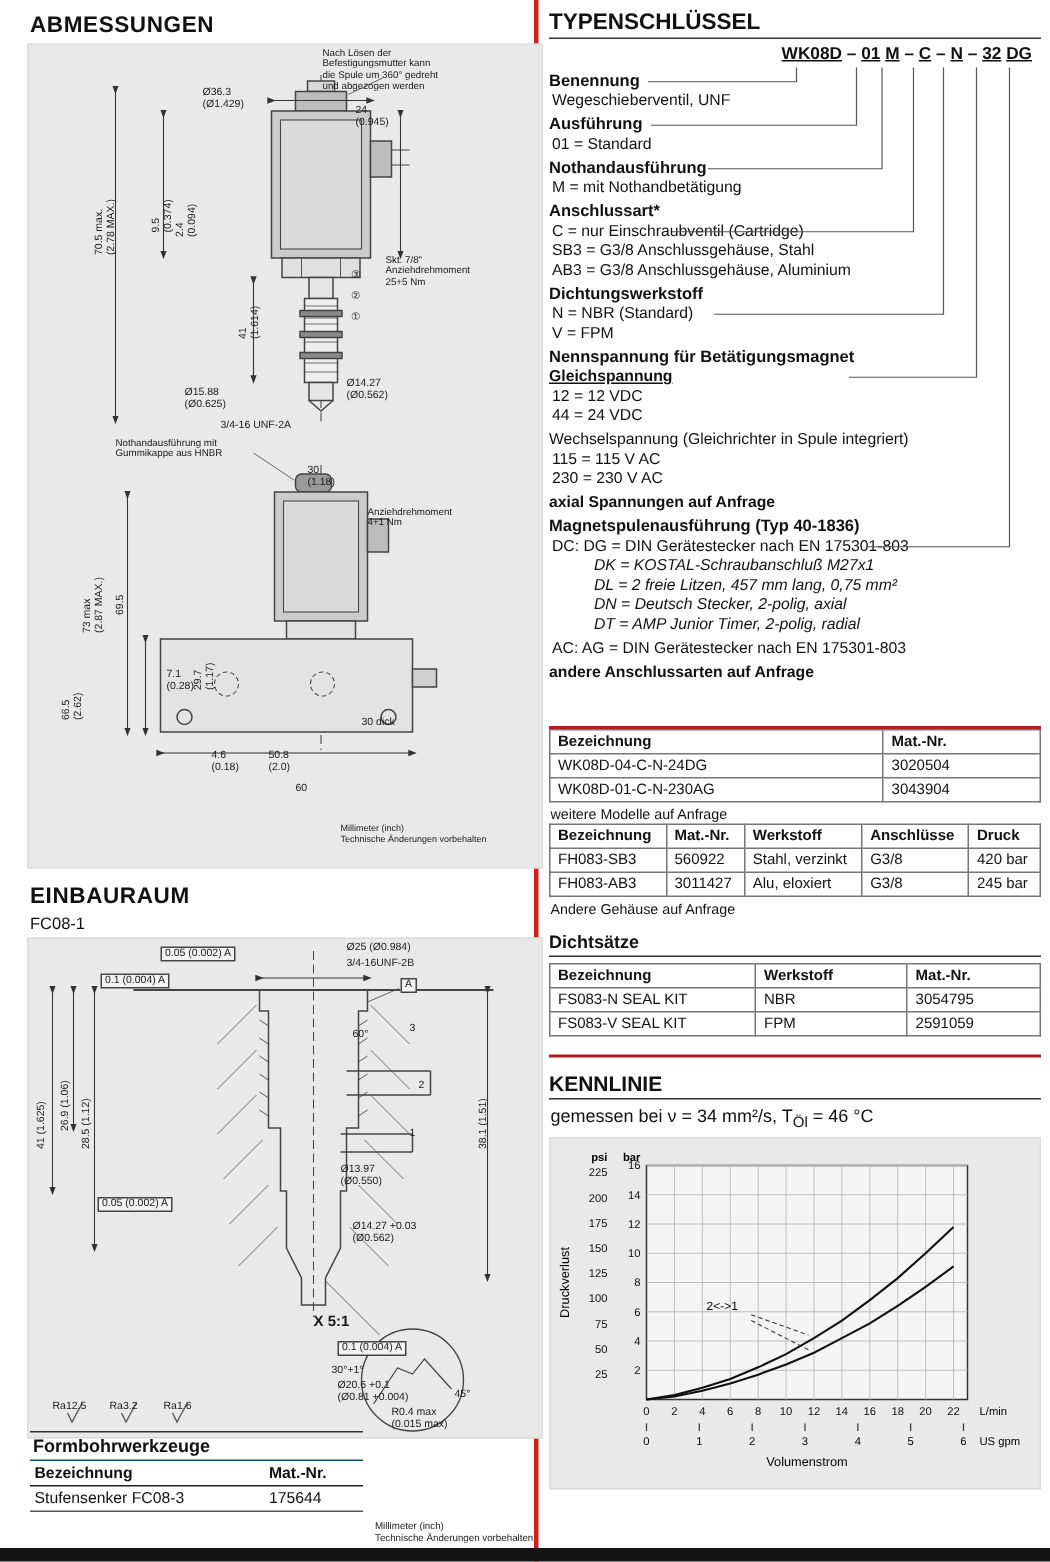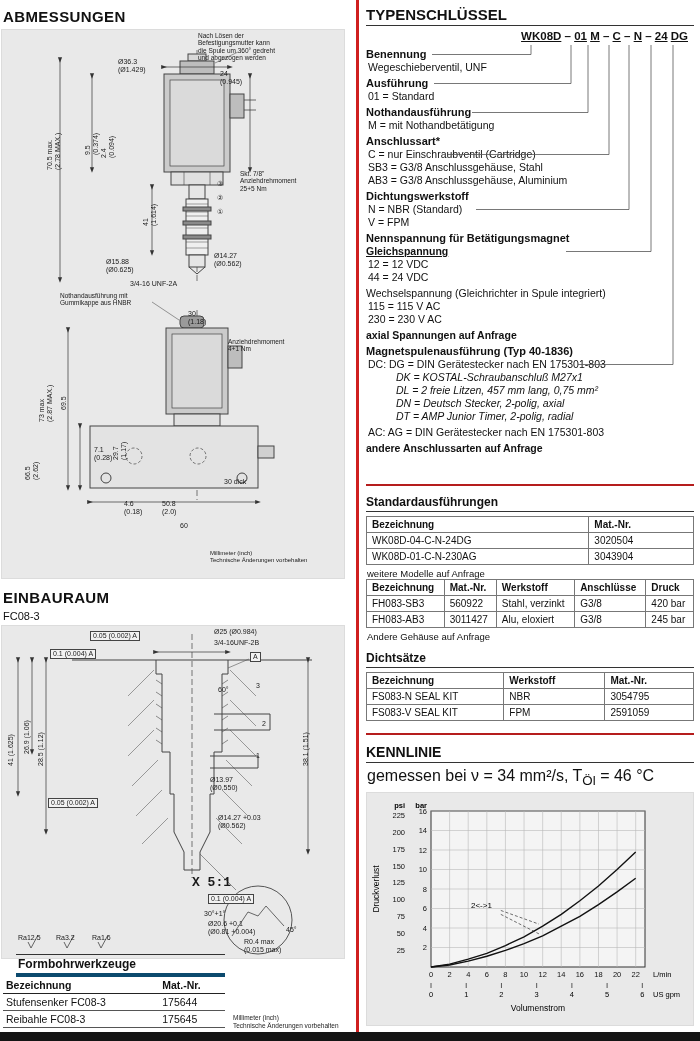--- a/index.html
+++ b/index.html
@@ -1,20 +1,20 @@
 <!DOCTYPE html>
 <html><head>
 <meta charset="utf-8">
 <style>
   html,body{margin:0;padding:0;}
   body{
     width:700px;height:1041px;position:relative;background:#ffffff;
     font-family:"Liberation Sans", sans-serif;color:#111;overflow:hidden;
   }
-  .left-col{position:absolute;left:1px;top:6px;width:345px;}
+  .left-col{position:absolute;left:18px;top:6px;width:345px;}
   .right-col{position:absolute;left:366px;top:4px;width:328px;}
   .v-divider{position:absolute;left:356px;top:0;width:3px;height:1041px;background:#cf1f1f;}
   .page-bottom-bar{position:absolute;left:0;top:1032px;width:700px;height:9px;background:#141414;}
 
   .big-h{font-size:15px;font-weight:bold;letter-spacing:.4px;margin:2px 0 4px 2px;}
   .sub-h{font-size:11px;margin:0 0 3px 2px;}
 
   .draw-panel{position:relative;background:#e9e9e9;border:1px solid #dcdcdc;}
   .draw-panel svg{display:block;}
   .ann{position:absolute;font-size:7px;line-height:1.15;white-space:pre-line;color:#1a1a1a;}
@@ -38,27 +38,27 @@
 
   .section-title{font-size:12px;font-weight:bold;border-bottom:1px solid #333;padding-bottom:2px;margin:9px 0 4px;}
   .red-rule{border:none;border-top:2px solid #b51d1d;margin:8px 0 0;}
   table.dt{border-collapse:collapse;font-size:10px;width:100%;}
   table.dt th,table.dt td{border:1px solid #777;padding:2px 5px;text-align:left;font-weight:normal;}
   table.dt th{font-weight:bold;}
   .tbl-note{font-size:9.5px;margin:3px 0 0 1px;}
 
   
   .form-table-wrap{position:absolute;left:2px;top:948px;width:222px;}
-  .form-title{font-size:12px;font-weight:bold;border-top:1px solid #333;border-bottom:4px solid #0c4a6e;padding:2px 2px;margin-left:13px;}
+  .form-title{font-size:12px;font-weight:bold;border-top:1px solid #333;border-bottom:1px solid #0c4a6e;padding:2px 2px;}
   table.ft{border-collapse:collapse;font-size:10.5px;width:100%;}
   table.ft th,table.ft td{border-bottom:1px solid #555;padding:2px 3px;text-align:left;}
   table.ft th{font-weight:bold;border-bottom:1px solid #222;}
   .mm-footnote{position:absolute;left:232px;top:1008px;font-size:6.5px;line-height:1.2;color:#222;}
 
-  .kenn-measured{font-size:16px;margin:3px 0 4px 1px;}
+  .kenn-measured{font-size:12px;margin:3px 0 4px 1px;}
   .kenn-panel{background:#e9e9e9;border:1px solid #dcdcdc;padding:4px 0 2px 2px;}
 </style>
 </head>
 <body>
 
 <div class="v-divider"></div>
 
 <div class="left-col">
 
   <div class="big-h">ABMESSUNGEN</div>
@@ -177,21 +177,21 @@
 (0.18)</span>
         <span class="ann" style="left: 160px; top: 470px;">50.8
 (2.0)</span>
         <span class="ann" style="left: 178px; top: 492px;">60</span>
         <span class="ann" style="left: 208px; top: 520px; font-size: 6px;">Millimeter (inch)
 Technische Änderungen vorbehalten</span>
       </div>
   </div>
 
   <div class="big-h" style="margin-top:10px;">EINBAURAUM</div>
-  <div class="sub-h">FC08-3</div>
+  <div class="sub-h">FC08-1</div>
 
   <div class="draw-panel" style="width:342px;height:332px;">
     <svg width="342" height="332">
       <g stroke="#444" fill="none" stroke-width="1">
         <line x1="190" y1="8" x2="190" y2="252" stroke-dasharray="6,3" stroke-width="0.7"></line>
         <line x1="70" y1="34" x2="310" y2="34" stroke-width="1.2"></line>
         <polyline points="154,34 154,48 160,48 160,126 168,126 168,168 172,168 172,206 182,226 182,244 190,244"></polyline>
         <polyline points="226,34 226,48 220,48 220,126 212,126 212,168 208,168 208,206 198,226 198,244 190,244"></polyline>
         <g stroke-width="0.6">
           <line x1="154" y1="54" x2="160" y2="58"></line>
@@ -253,21 +253,21 @@
         <span class="ann" style="left: 216px; top: 60px;">60°</span>
         <span class="ann" style="left: 254px; top: 56px;">3</span>
         <span class="ann" style="left: 260px; top: 94px;">2</span>
         <span class="ann" style="left: 254px; top: 126px;">1</span>
         <span class="ann rot" style="left: 300px; top: 140px;">38.1 (1.51)</span>
         <span class="ann" style="left: 208px; top: 150px;">Ø13.97
 (Ø0.550)</span>
         <span class="ann box" style="left: 46px; top: 172px;">0.05 (0.002) A</span>
         <span class="ann" style="left: 216px; top: 188px;">Ø14.27 +0.03
 (Ø0.562)</span>
-        <span class="ann b" style="left: 190px; top: 250px; font-size: 13px; font-family: Liberation Mono, monospace;">X 5:1</span>
+        <span class="ann b" style="left: 190px; top: 250px; font-size: 10px;">X 5:1</span>
         <span class="ann box" style="left: 206px; top: 268px;">0.1 (0.004) A</span>
         <span class="ann" style="left: 202px; top: 284px;">30°+1°</span>
         <span class="ann" style="left: 206px; top: 294px;">Ø20.6 +0.1
 (Ø0.81 +0.004)</span>
         <span class="ann" style="left: 242px; top: 312px;">R0.4 max
 (0.015 max)</span>
         <span class="ann" style="left: 16px; top: 308px;">Ra12.5</span>
         <span class="ann" style="left: 54px; top: 308px;">Ra3.2</span>
         <span class="ann" style="left: 90px; top: 308px;">Ra1.6</span>
         <span class="ann" style="left: 284px; top: 300px;">45°</span>
@@ -279,24 +279,20 @@
     <table class="ft">
       <tbody>
           <tr>
         <th>Bezeichnung</th>
         <th>Mat.-Nr.</th>
       </tr>
       <tr>
         <td>Stufensenker FC08-3</td>
         <td>175644</td>
       </tr>
-      <tr>
-        <td>Reibahle  FC08-3</td>
-        <td>175645</td>
-      </tr>
     </tbody>
       </table>
   </div>
   <div class="mm-footnote">
     <div>Millimeter (inch)</div>
     <div>Technische Änderungen vorbehalten</div>
   </div>
 </div>
 
 <div class="right-col">
@@ -309,21 +305,21 @@
         <polyline points="165,15 165,24.5 66,24.5"></polyline>
         <polyline points="205,15 205,53.5 68,53.5"></polyline>
         <polyline points="222,15 222,82.5 106,82.5"></polyline>
         <polyline points="243,15 243,124.5 82,124.5"></polyline>
         <polyline points="263,15 263,179.5 110,179.5"></polyline>
         <polyline points="285,15 285,221.5 200,221.5"></polyline>
         <polyline points="307,15 307,334.5 212,334.5"></polyline>
       </g>
     </svg>
 
-    <div class="tk-code" id="tk-code"><span class="tok">WK08D</span> – <span class="tok">01</span> <span class="tok">M</span> – <span class="tok">C</span> – <span class="tok">N</span> – <span class="tok">24</span> <span class="tok">DG</span></div>
+    <div class="tk-code" id="tk-code"><span class="tok">WK08D</span> – <span class="tok">01</span> <span class="tok">M</span> – <span class="tok">C</span> – <span class="tok">N</span> – <span class="tok">32</span> <span class="tok">DG</span></div>
 
     <div class="tk-hrow"><span class="tk-h">Benennung</span></div>
     <div class="tk-line">Wegeschieberventil, UNF</div>
 
     <div class="tk-hrow"><span class="tk-h">Ausführung</span></div>
     <div class="tk-line">01  =  Standard</div>
 
     <div class="tk-hrow"><span class="tk-h">Nothandausführung</span></div>
     <div class="tk-line">M   =  mit Nothandbetätigung</div>
 
@@ -349,21 +345,20 @@
     <div class="tk-line">DC: DG  =  DIN Gerätestecker nach EN 175301-803</div>
     <div class="tk-line ind2">DK  =  KOSTAL-Schraubanschluß M27x1</div>
     <div class="tk-line ind2">DL  =  2 freie Litzen, 457 mm lang, 0,75 mm²</div>
     <div class="tk-line ind2">DN  =  Deutsch Stecker, 2-polig, axial</div>
     <div class="tk-line ind2">DT  =  AMP Junior Timer, 2-polig, radial</div>
     <div class="tk-line gap">AC: AG  =  DIN Gerätestecker nach EN 175301-803</div>
     <div class="tk-note">andere Anschlussarten auf Anfrage</div>
   </div>
 
   <hr class="red-rule">
-  <div class="section-title">Standardausführungen</div>
   <table class="dt">
     <tbody>
         <tr>
       <th style="width:68%">Bezeichnung</th>
       <th>Mat.-Nr.</th>
     </tr>
     <tr>
       <td>WK08D-04-C-N-24DG</td>
       <td>3020504</td>
     </tr>

